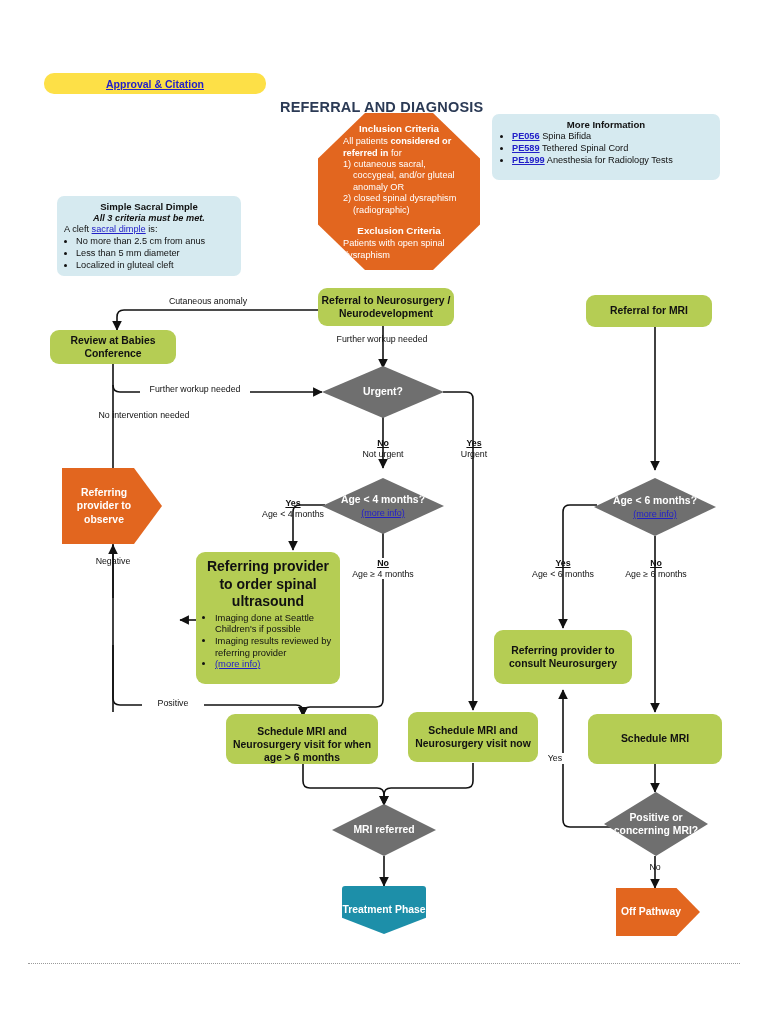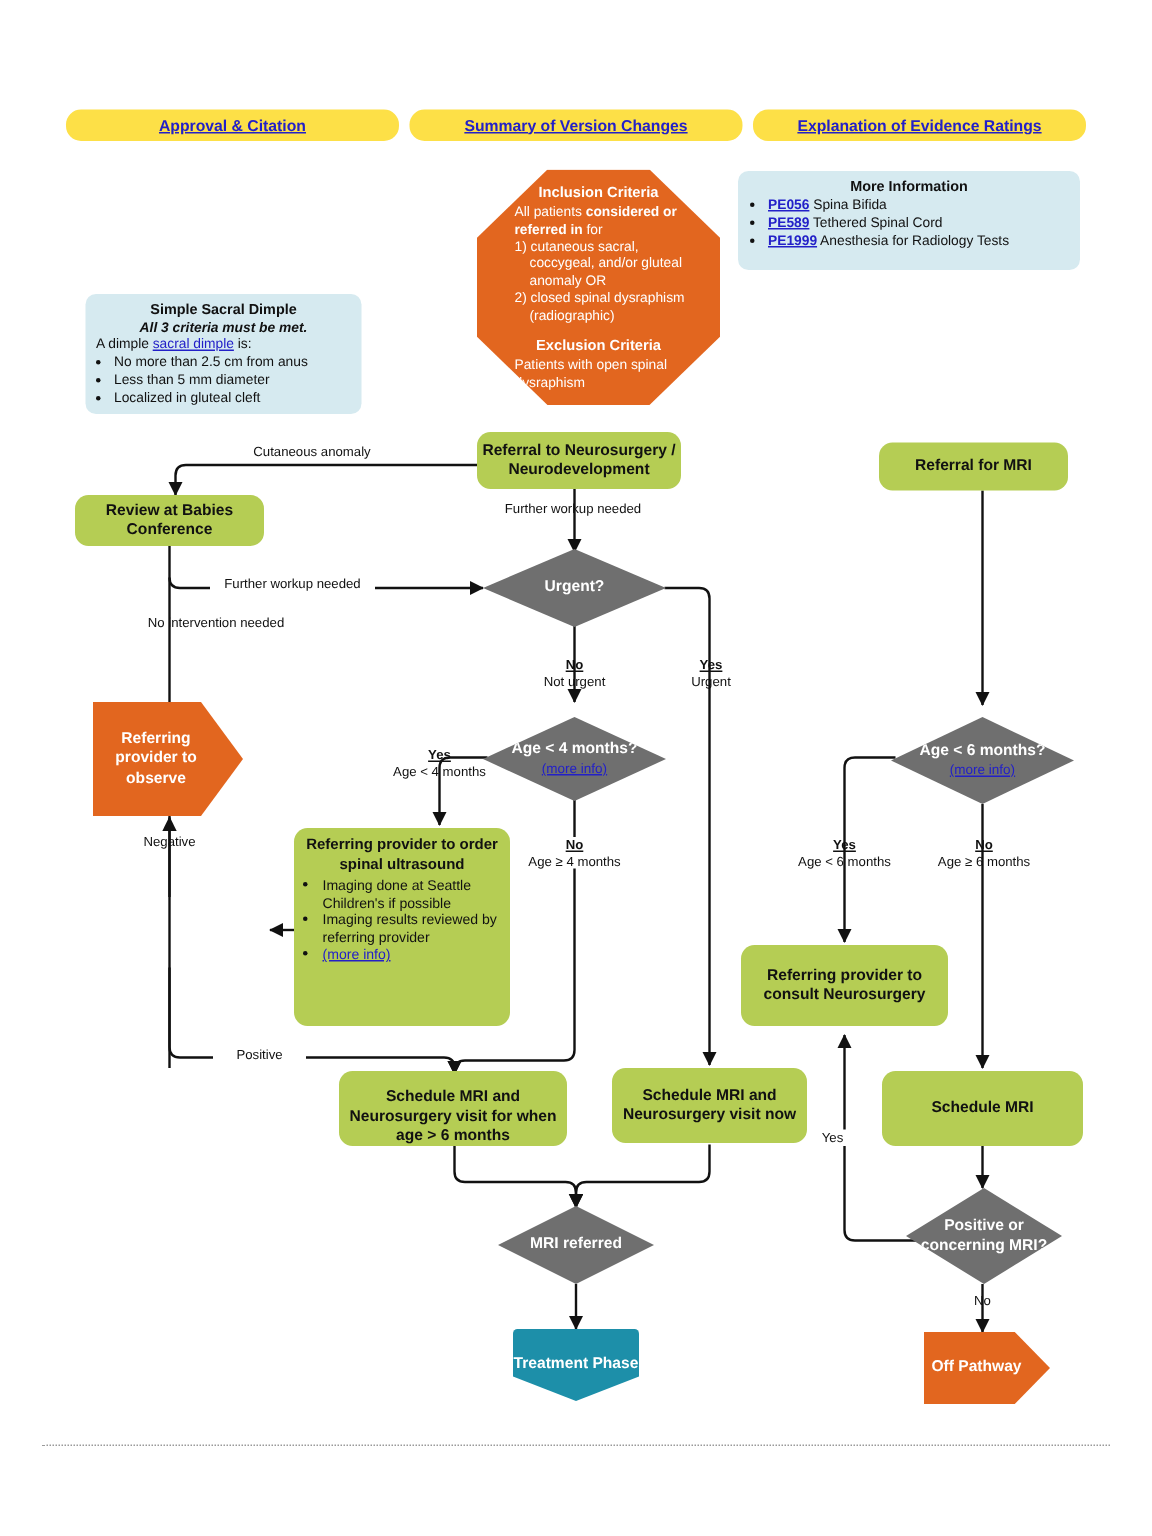--- a/index.html
+++ b/index.html
@@ -58,21 +58,21 @@
   .gray .t{font-size:10.4px;font-weight:bold;color:#fff;line-height:1.26;}
   .diamond{clip-path:polygon(50% 0,100% 50%,50% 100%,0 50%);}
   .teal{background:#1d8fa9;clip-path:polygon(0 0,100% 0,100% 66%,50% 100%,0 66%);border-radius:3px;}
   .teal .t{font-size:10.4px;font-weight:bold;color:#fff;line-height:1.26;}
   .orange-arrow{background:#e2661f;clip-path:polygon(0 0,72% 0,100% 50%,72% 100%,0 100%);}
   .orange-arrow .t{font-size:10.4px;font-weight:bold;color:#fff;line-height:1.26;}
   .ml{font-size:9px;font-weight:normal;}
 
   .green-list{background:#b5cd54;border-radius:9px;position:absolute;box-sizing:border-box;
               padding:6px 7px;}
-  .green-list .gh{font-size:10px;font-weight:bold;color:#111;text-align:center;line-height:1.26;}
+  .green-list .gh{font-size:14px;font-weight:bold;color:#111;text-align:center;line-height:1.26;}
   .green-list ul{margin:1px 0 0 0;padding-left:12px;list-style:disc;}
   .green-list li{font-size:9.4px;color:#111;line-height:1.23;}
 
   
   .edge-lbl{position:absolute;font-size:8.8px;color:#111;line-height:1.2;text-align:center;}
   .edge-lbl b{font-weight:bold;text-decoration:underline;}
   svg.wires{position:absolute;left:0;top:0;width:768px;height:1024px;pointer-events:none;}
 
   
   .foot-rule{position:absolute;left:28px;top:963px;width:712px;border-top:1px dotted #9a9a9a;}
@@ -80,32 +80,27 @@
 </style>
 </head>
 <body>
 
 <div class="page">
 
 
   <div class="tab" id="tab0">
     <span>Approval &amp; Citation</span>
   </div>
-  <div class="tab" id="tab1">
-    <span>Summary of Version Changes</span>
-  </div>
-  <div class="tab" id="tab2">
-    <span>Explanation of Evidence Ratings</span>
-  </div>
-
+
+  <div class="section-head">REFERRAL AND DIAGNOSIS</div>
 
   <div class="lightbox" id="simple-box">
     <div class="bx-title">Simple Sacral Dimple</div>
     <div class="bx-sub">All 3 criteria must be met.</div>
-    <div class="bx-line"><span>A dimple </span><span class="lnk-plain">sacral dimple</span><span> is:</span></div>
+    <div class="bx-line"><span>A cleft </span><span class="lnk-plain">sacral dimple</span><span> is:</span></div>
     <ul class="bx-ul">
       <li>No more than 2.5 cm from anus</li>
       <li>Less than 5 mm diameter</li>
       <li>Localized in gluteal cleft</li>
     </ul>
   </div>
 
   <div id="octagon">
     <div class="oc-h">Inclusion Criteria</div>
     <ul>

